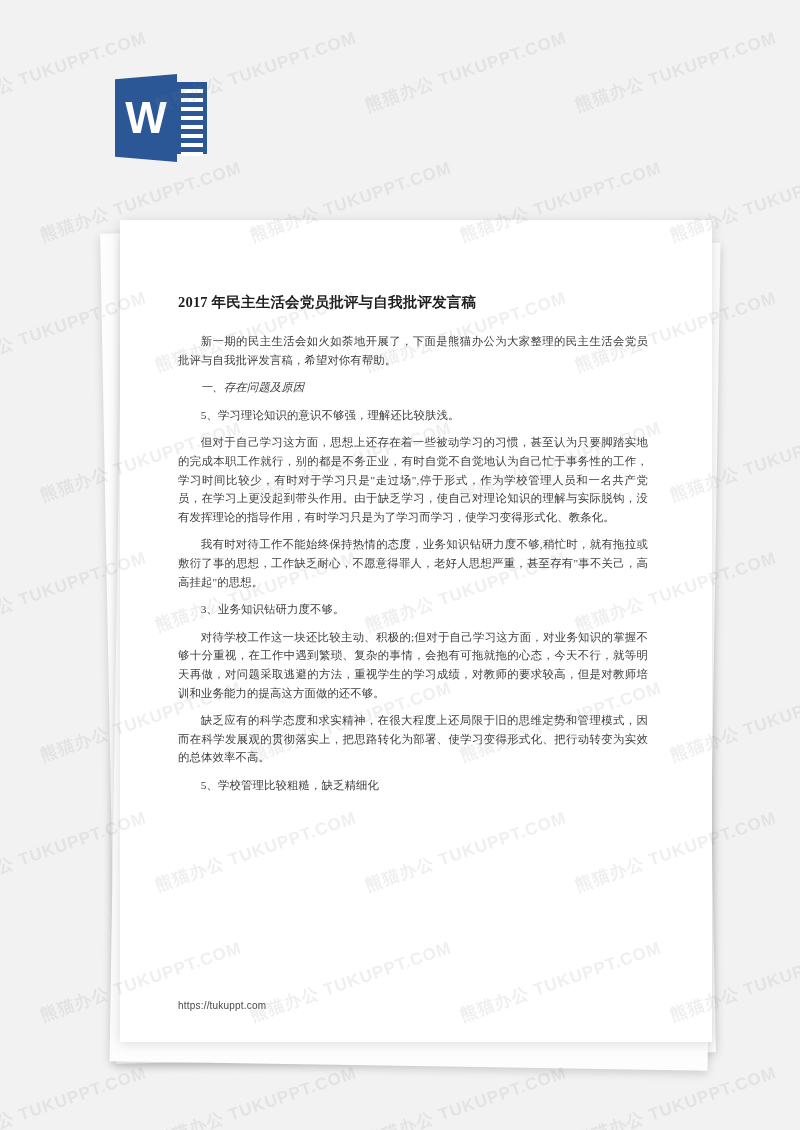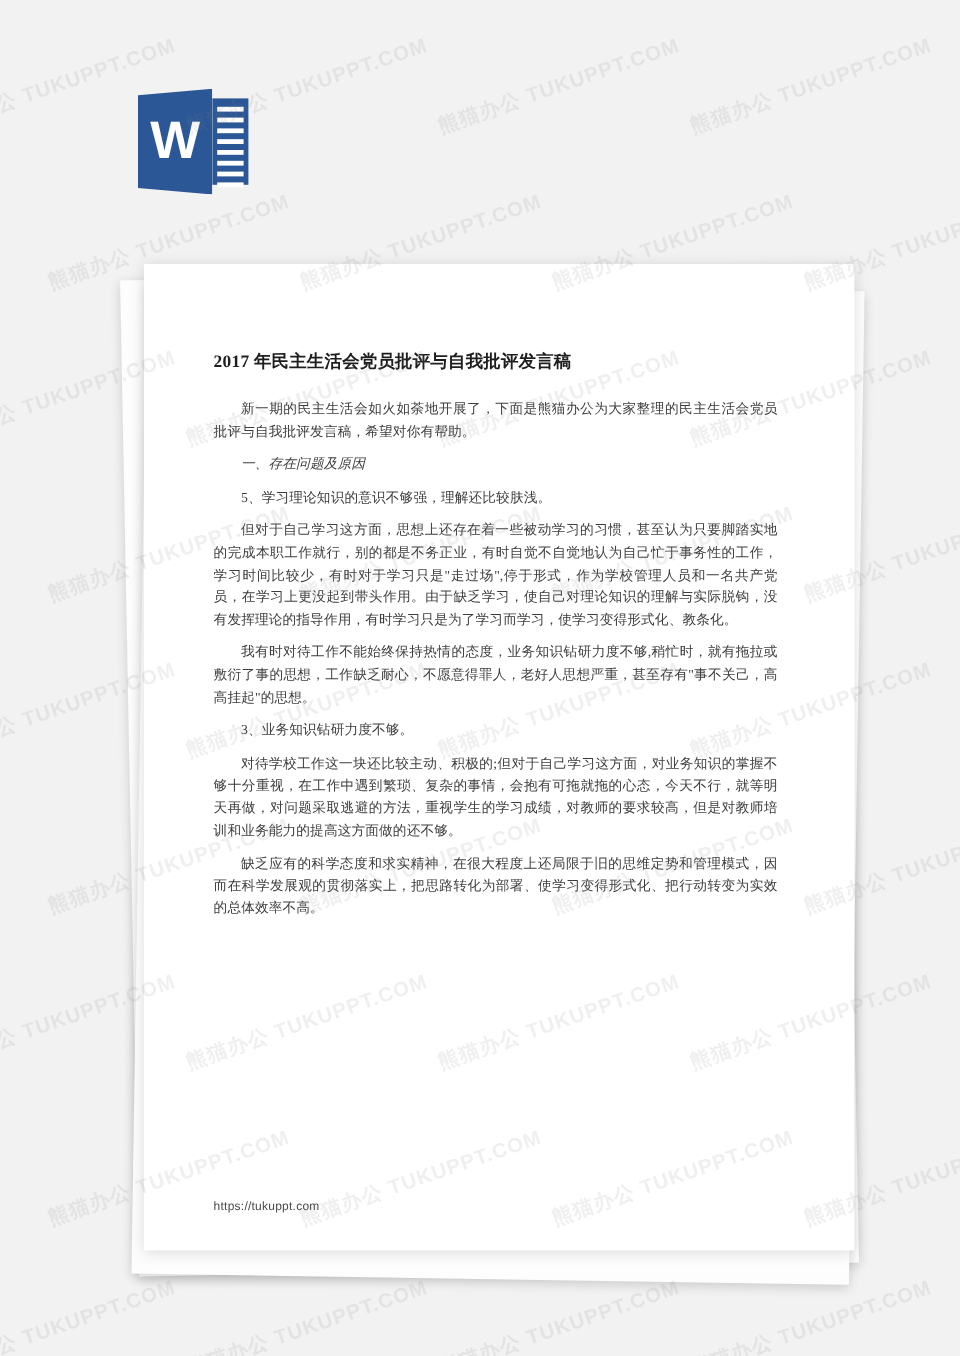--- a/index.html
+++ b/index.html
@@ -231,20 +231,21 @@
 
       <div id="doc-body">
         <p class="para">新一期的民主生活会如火如荼地开展了，下面是熊猫办公为大家整理的民主生活会党员批评与自我批评发言稿，希望对你有帮助。</p>
         <p class="para heading">一、存在问题及原因</p>
         <p class="para item">5、学习理论知识的意识不够强，理解还比较肤浅。</p>
         <p class="para">但对于自己学习这方面，思想上还存在着一些被动学习的习惯，甚至认为只要脚踏实地的完成本职工作就行，别的都是不务正业，有时自觉不自觉地认为自己忙于事务性的工作，学习时间比较少，有时对于学习只是"走过场",停于形式，作为学校管理人员和一名共产党员，在学习上更没起到带头作用。由于缺乏学习，使自己对理论知识的理解与实际脱钩，没有发挥理论的指导作用，有时学习只是为了学习而学习，使学习变得形式化、教条化。</p>
         <p class="para">我有时对待工作不能始终保持热情的态度，业务知识钻研力度不够,稍忙时，就有拖拉或敷衍了事的思想，工作缺乏耐心，不愿意得罪人，老好人思想严重，甚至存有"事不关己，高高挂起"的思想。</p>
         <p class="para item">3、业务知识钻研力度不够。</p>
         <p class="para">对待学校工作这一块还比较主动、积极的;但对于自己学习这方面，对业务知识的掌握不够十分重视，在工作中遇到繁琐、复杂的事情，会抱有可拖就拖的心态，今天不行，就等明天再做，对问题采取逃避的方法，重视学生的学习成绩，对教师的要求较高，但是对教师培训和业务能力的提高这方面做的还不够。</p>
         <p class="para">缺乏应有的科学态度和求实精神，在很大程度上还局限于旧的思维定势和管理模式，因而在科学发展观的贯彻落实上，把思路转化为部署、使学习变得形式化、把行动转变为实效的总体效率不高。</p>
+        <p class="para item">5、学校管理比较粗糙，缺乏精细化</p>
       </div>
 
       <div id="doc-footer">https://tukuppt.com</div>
     </div>
   </div>
 </div>
 
 <div id="watermark-layer">
     <div class="wm" style="left: -60px; top: 60px;">熊猫办公 TUKUPPT.COM</div>
     <div class="wm" style="left: 150px; top: 60px;">熊猫办公 TUKUPPT.COM</div>

